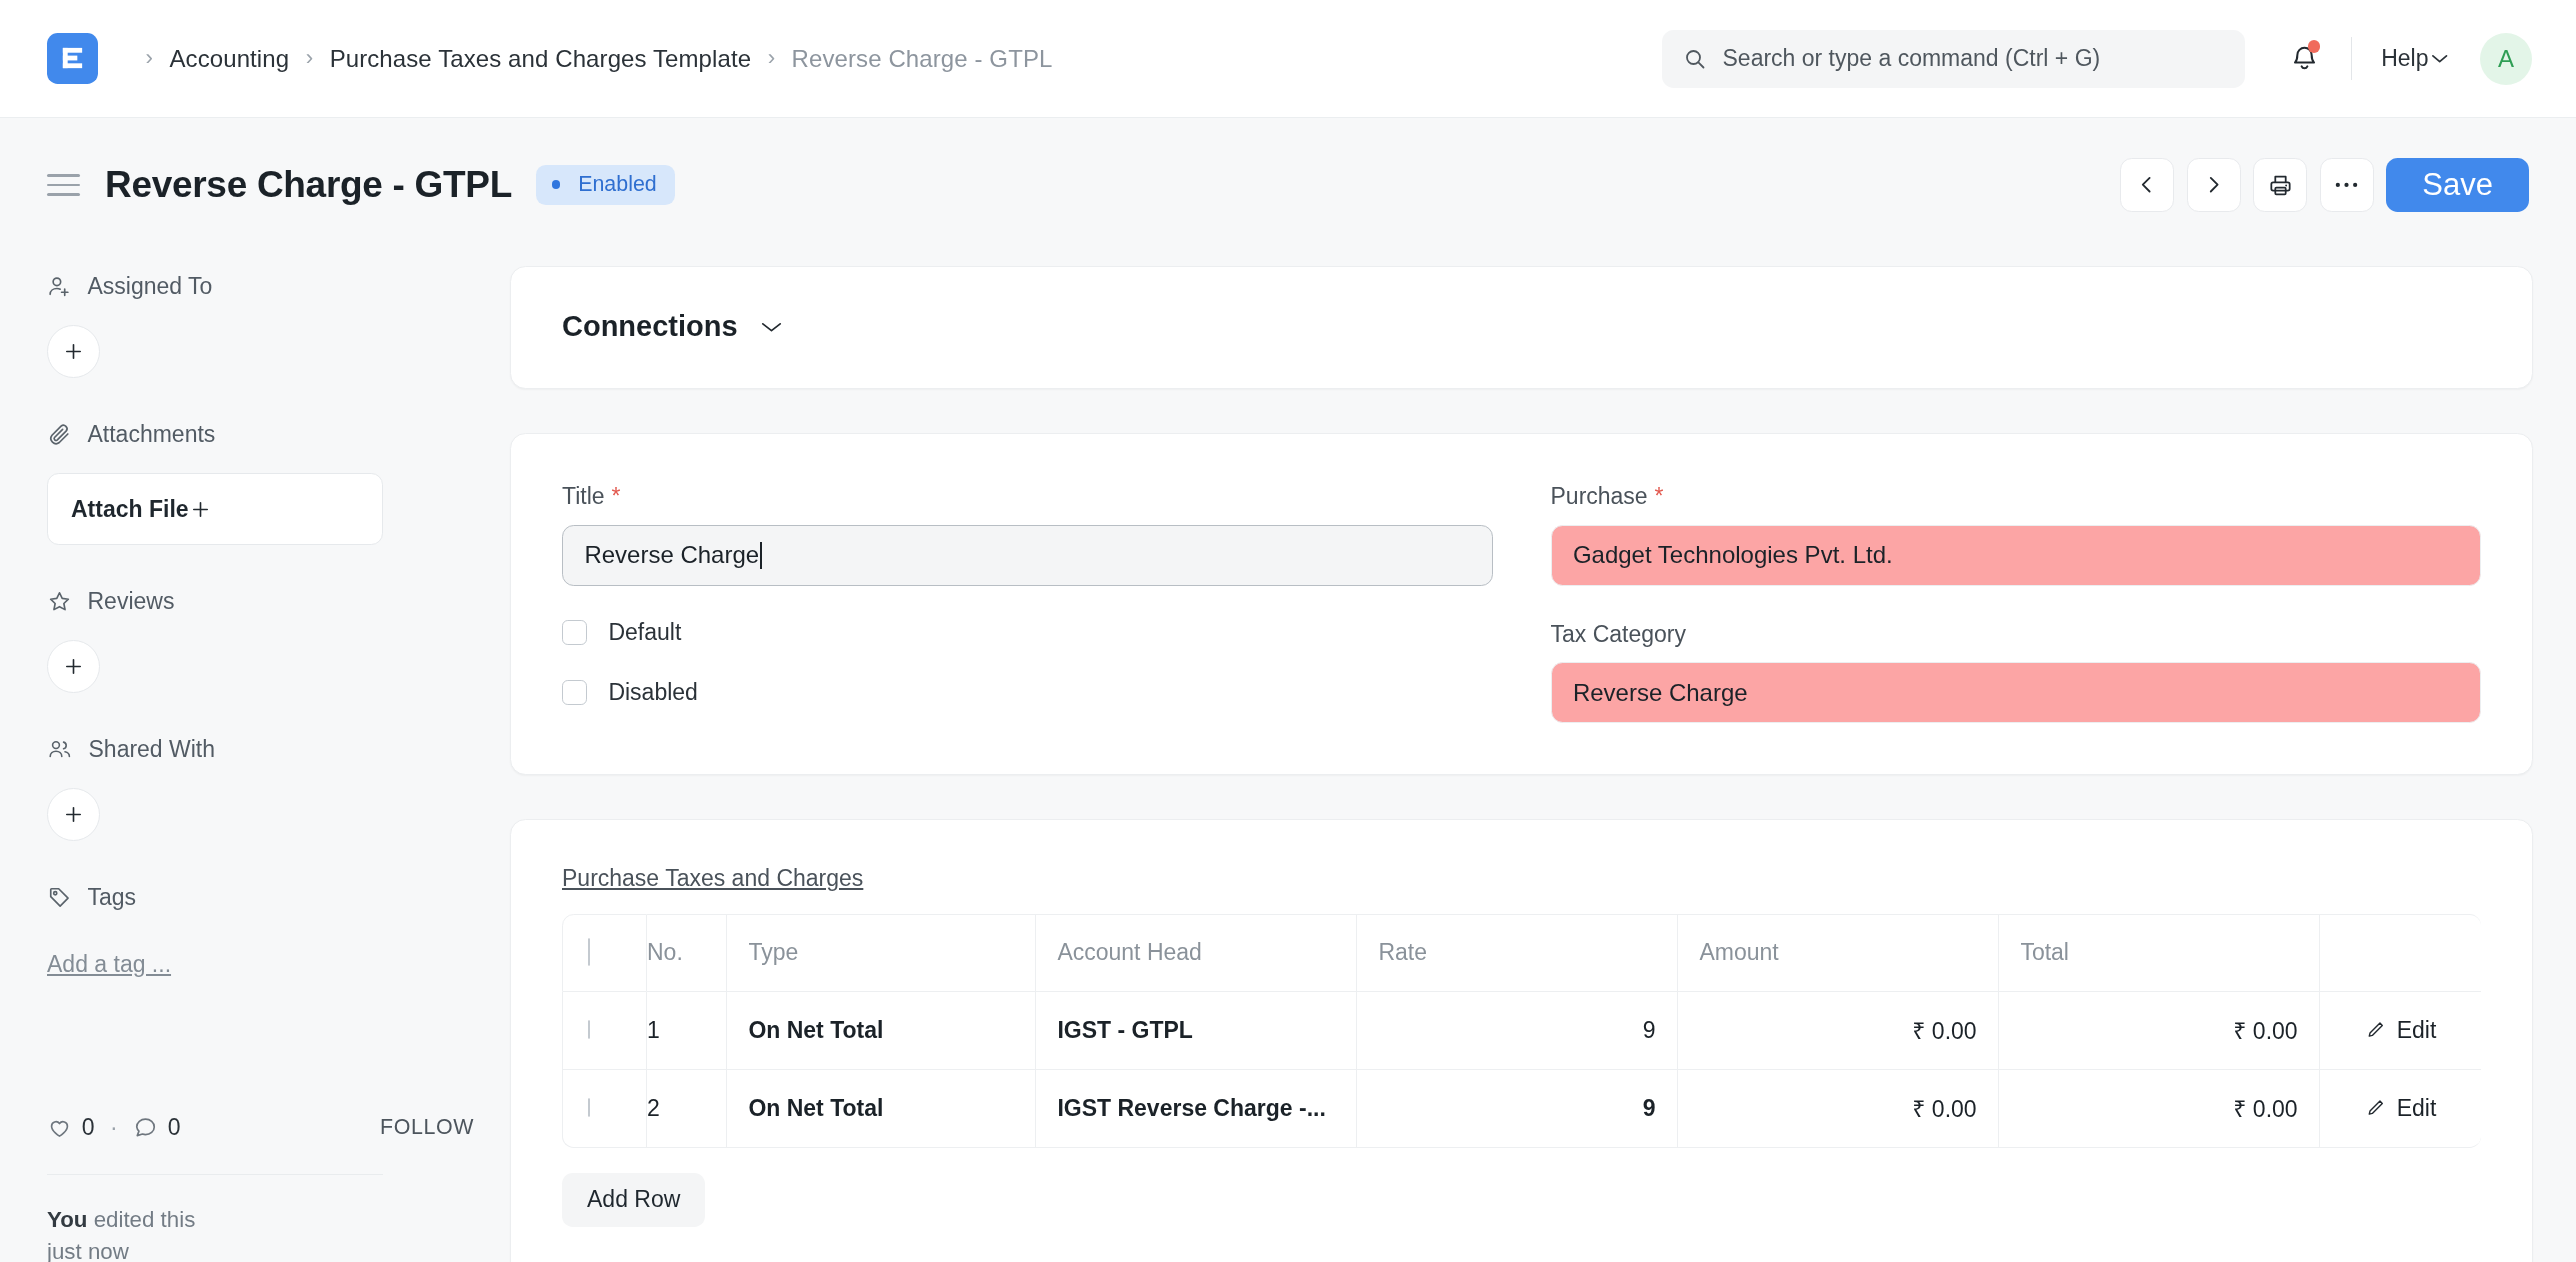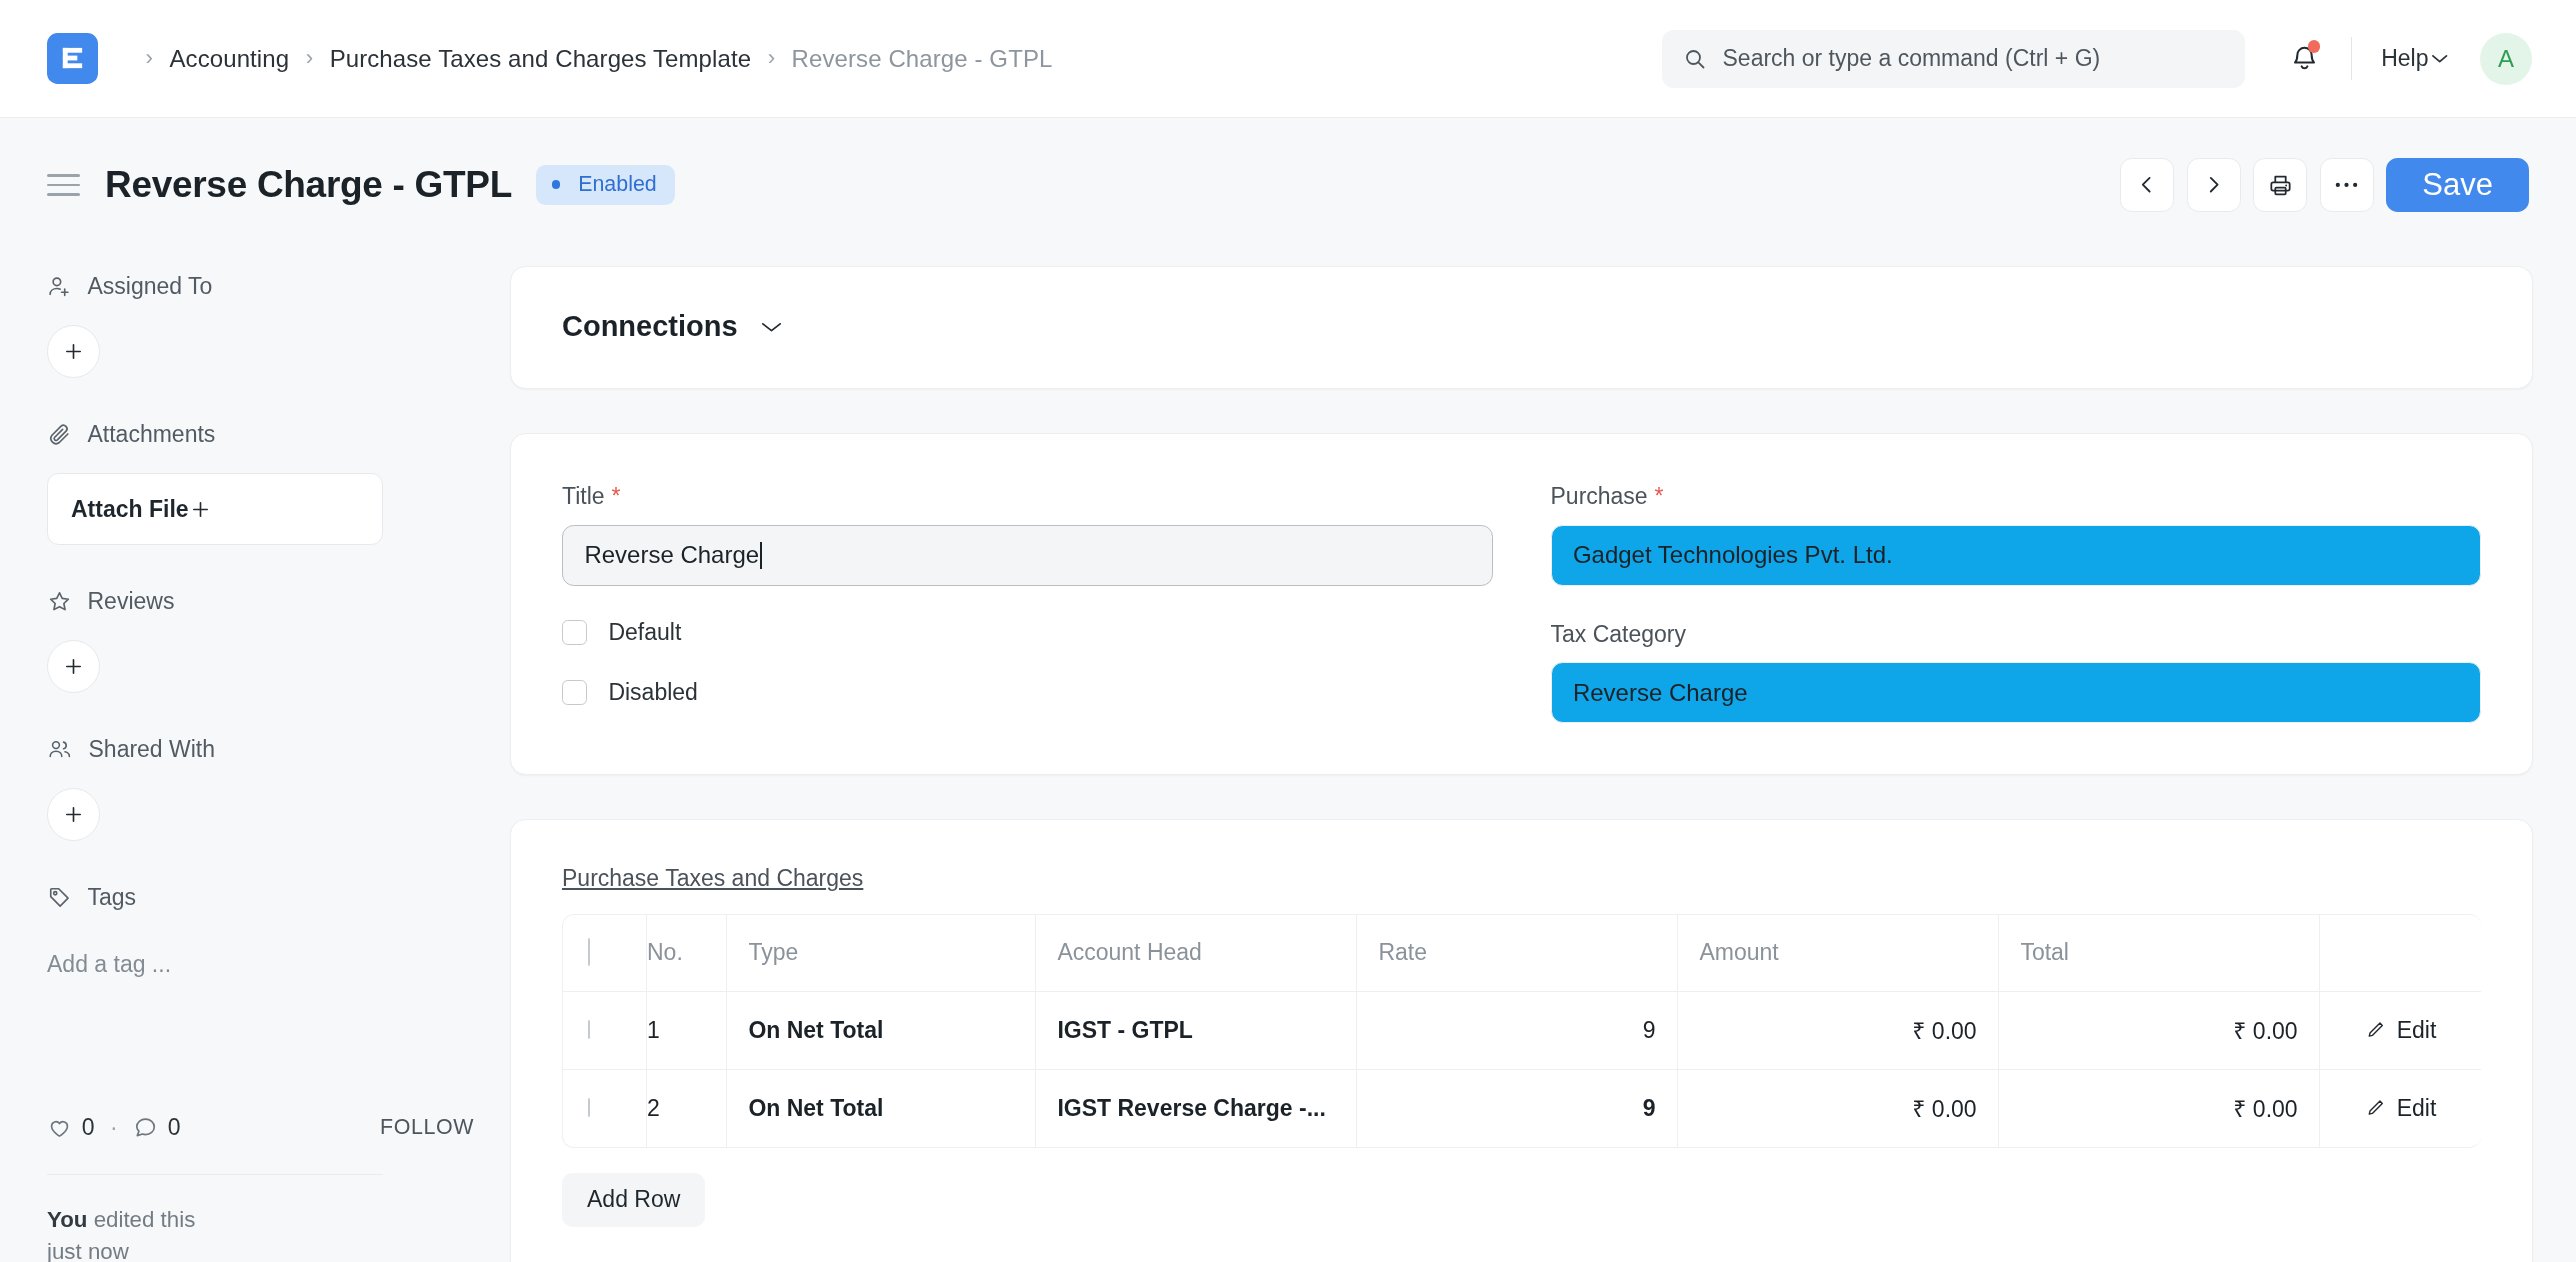--- a/index.html
+++ b/index.html
@@ -144,21 +144,21 @@
     background: #fff;
     border: 1px solid #e6e9ec;
     border-radius: 11.7px;
     display: flex; align-items: center;
     justify-content: flex-start;
     padding: 0 21.4px 0 23px;
     font-size: 23px;
     color: #1f272e;
     font-weight: bold;
   }
-  .tag-placeholder { font-size: 23px; color: #838c95; margin-top: 40px; }
+  .tag-placeholder { font-size: 23px; color: #838c95; margin-top: 40px; text-decoration: underline; }
   .side-foot { margin-top: 136px; }
   .counts { display: flex; align-items: center; font-size: 23px; color: #4d555d; }
   .counts .num { margin-left: 9.7px; color: #2b3238; }
   .counts .mid { margin: 0 15.5px; color: #99a1a9; }
   .follow { margin-left: auto; font-size: 21.4px; color: #4d555d; letter-spacing: 0.6px; }
   .hr { height: 1px; background: #e9ecee; margin: 33px 0 29px 0; width: 336px; }
   .editline { font-size: 22.3px; color: #737c85; line-height: 1.45; }
   .editline b { color: #333b42; }
 
   
@@ -173,21 +173,21 @@
   .conn-row { display: flex; align-items: center; gap: 21.4px; }
   .conn-title { font-size: 29px; font-weight: bold; color: #1b2228; }
 
   .card.form { padding: 49px 51px 51px 51px; margin-bottom: 44px; }
   .grid2 { display: flex; gap: 58px; }
   .col { flex: 1; }
   .flabel { font-size: 23px; color: #4a525a; margin-bottom: 14.6px; display: flex; align-items: center; }
   .req { color: #e2594f; margin-left: 6.8px; font-size: 23px; line-height: 1; }
   .finput {
     height: 61px;
-    background: #0ea5e9;
+    background: #fca5a5;
     border: 1px solid #eceef0;
     border-radius: 11.7px;
     display: flex; align-items: center;
     padding: 0 21.4px;
     font-size: 24px;
     color: #1b2228;
   }
   .finput.focused { border-color: #b8bec4; background: #f4f5f6; }
   .caret {
     display: inline-block;

